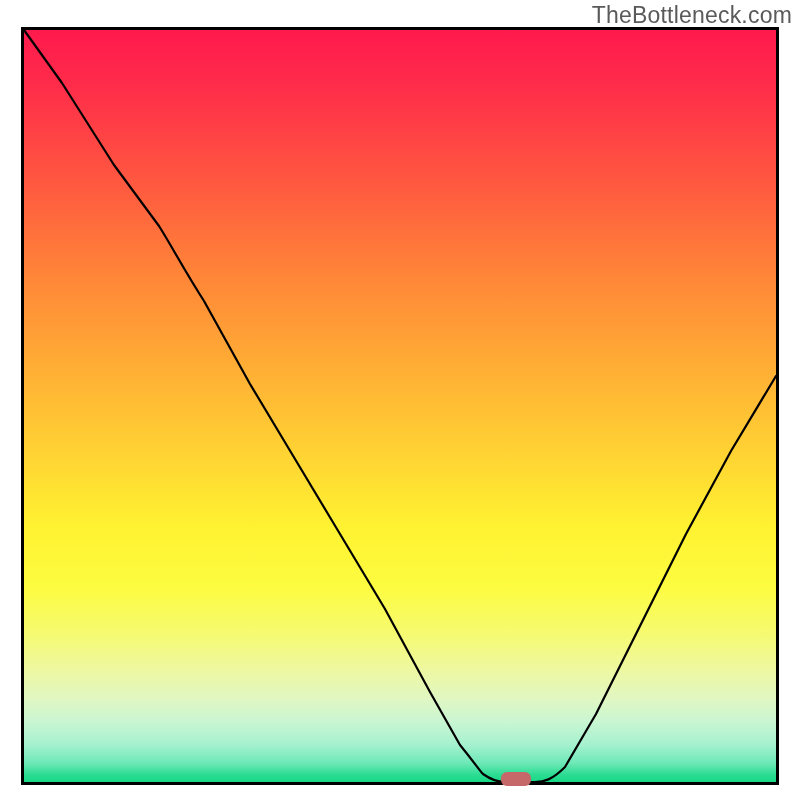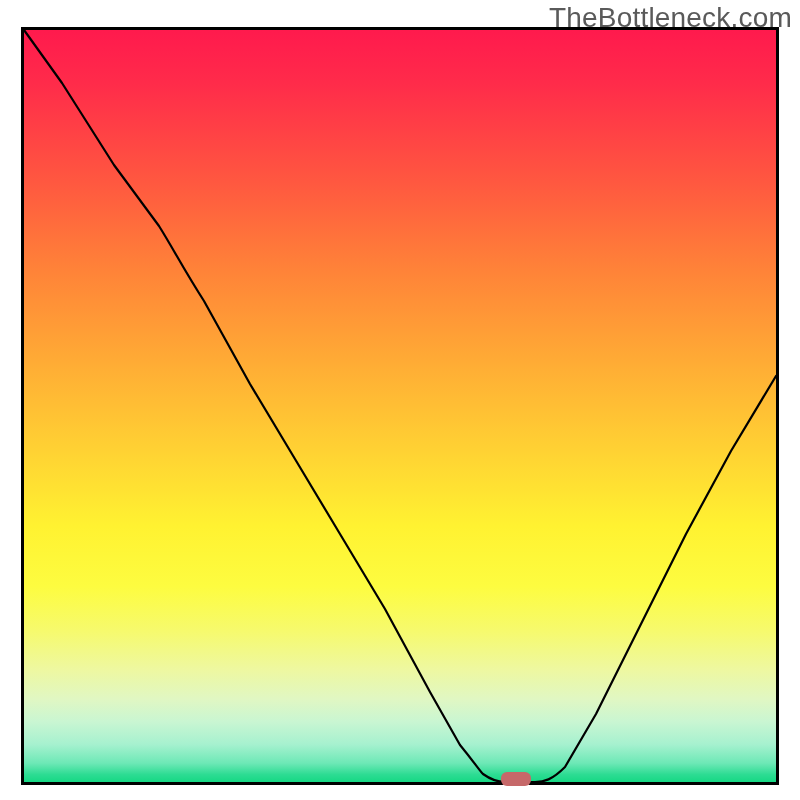--- a/index.html
+++ b/index.html
@@ -8,21 +8,21 @@
     height: 800px;
     background: #ffffff;
     font-family: Arial, Helvetica, sans-serif;
     position: relative;
     overflow: hidden;
   }
   .watermark {
     position: absolute;
     top: 2px;
     right: 8px;
-    font-size: 28px;
+    font-size: 23px;
     color: #5a5a5a;
     font-weight: 500;
     letter-spacing: 0.2px;
   }
   .plot-frame {
     position: absolute;
     left: 21px;
     top: 27px;
     width: 758px;
     height: 758px;

